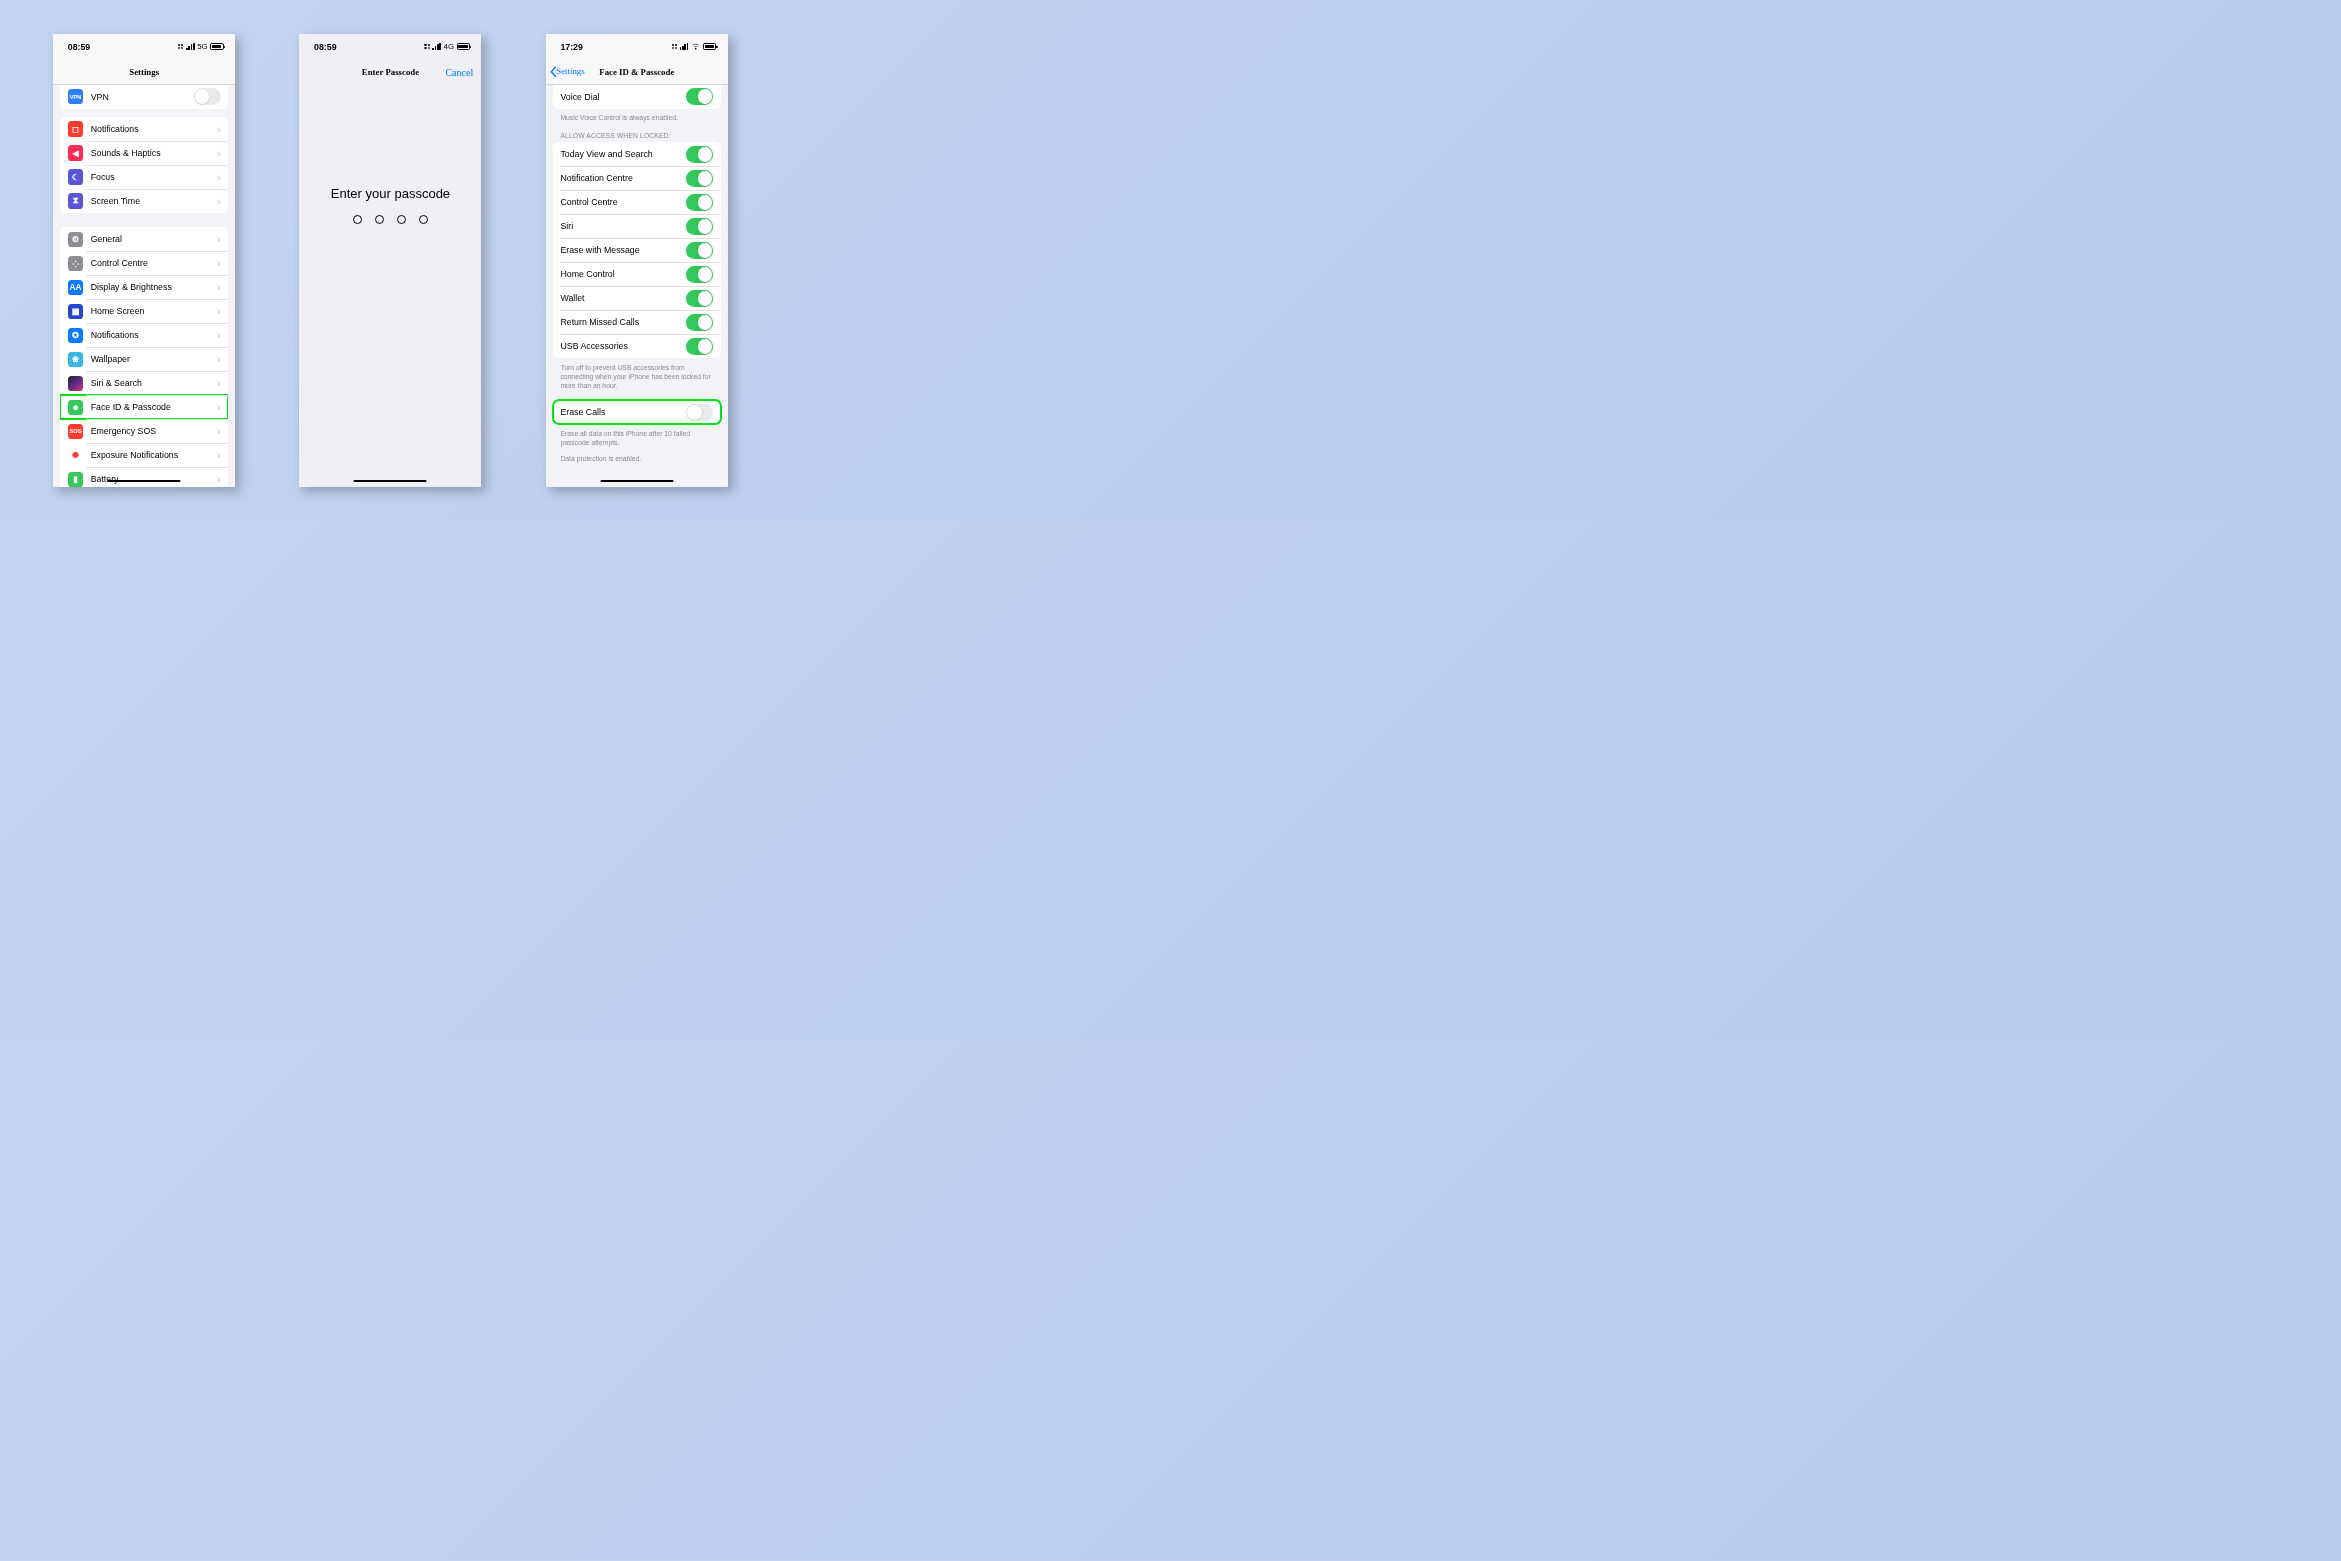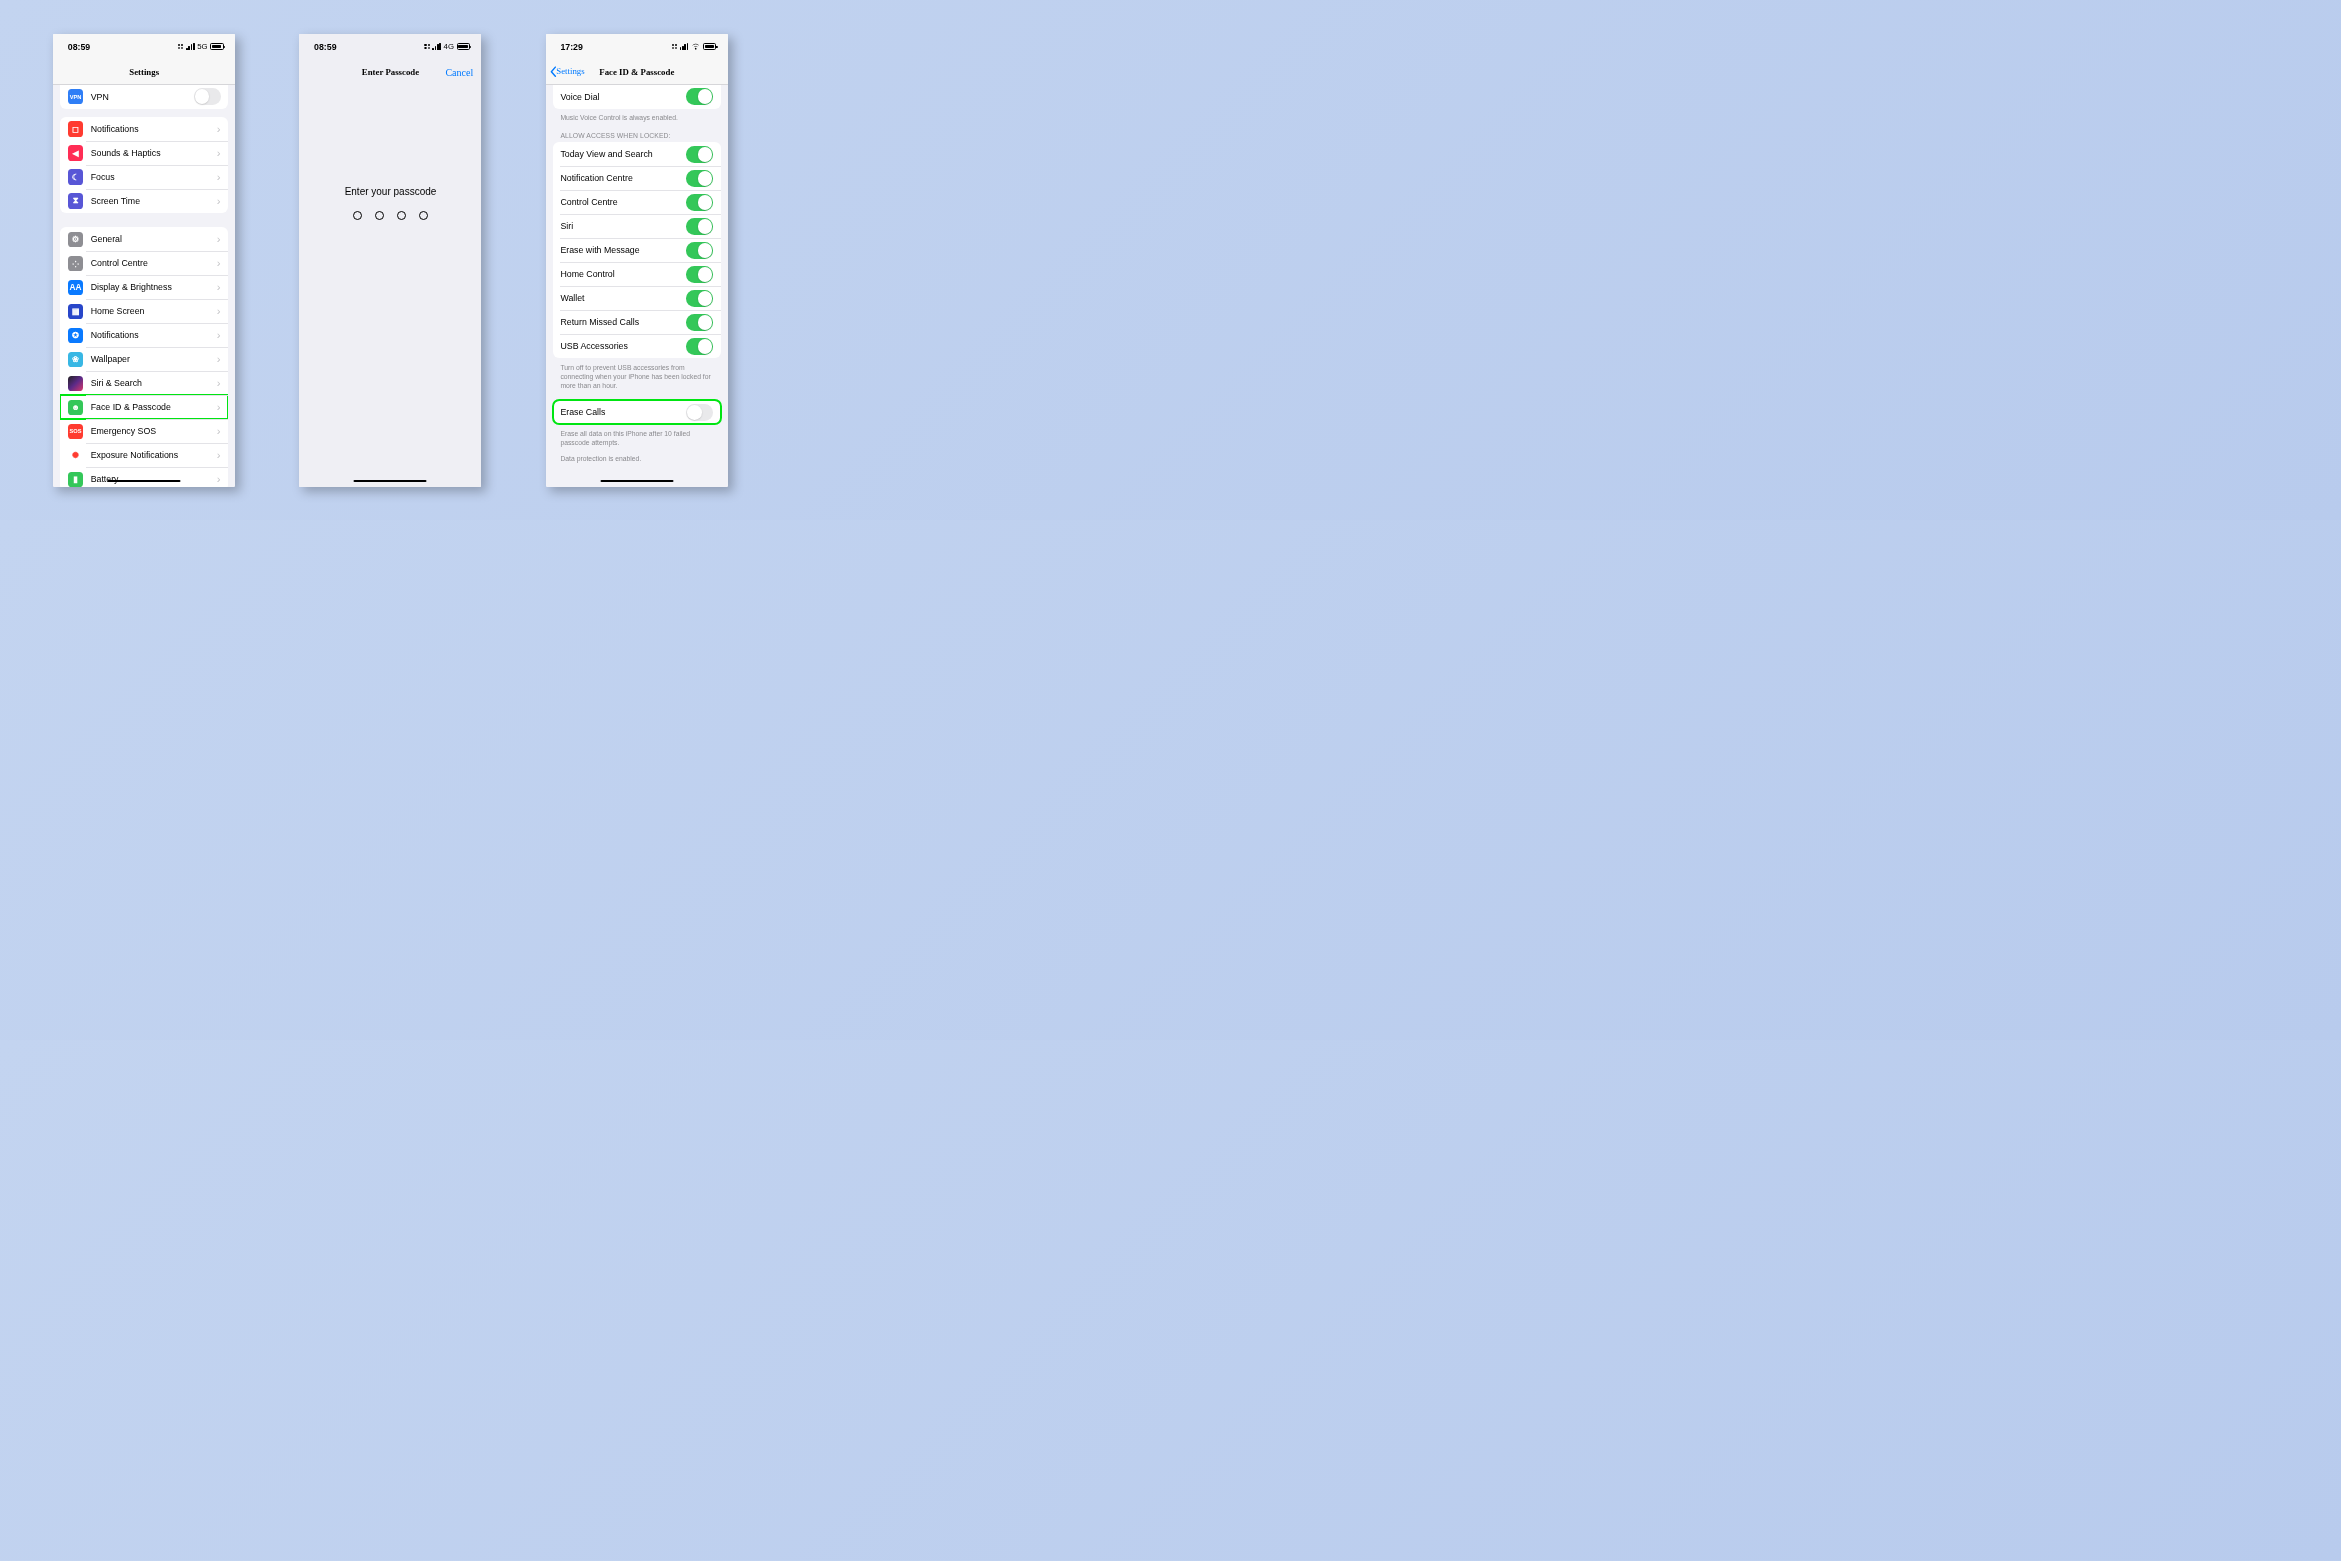--- a/index.html
+++ b/index.html
@@ -109,21 +109,21 @@
   .toggle.off .knob { left:1px; }
   
   .highlight {
     outline:2.1px solid #00e512; outline-offset:-1px;
   }
   
   .passcode-area {
     flex:1; display:flex; flex-direction:column; align-items:center; padding-top:101px;
     background:#efeff4;
   }
-  .passcode-prompt { font-size:10px; color:#000; margin-bottom:14.6px;}
+  .passcode-prompt { font-size:13px; color:#000; margin-bottom:14.6px;}
   .passcode-dots { display:flex; gap:12.5px; }
   .passcode-dots span {
     width:9.4px; height:9.4px; border:0.8px solid #000; border-radius:50%;
   }
   
   .home-ind {
     position:absolute; bottom:4.2px; left:50%; transform:translateX(-50%);
     width:73px; height:2.6px; background:#000; border-radius:1.6px;
   }
   

